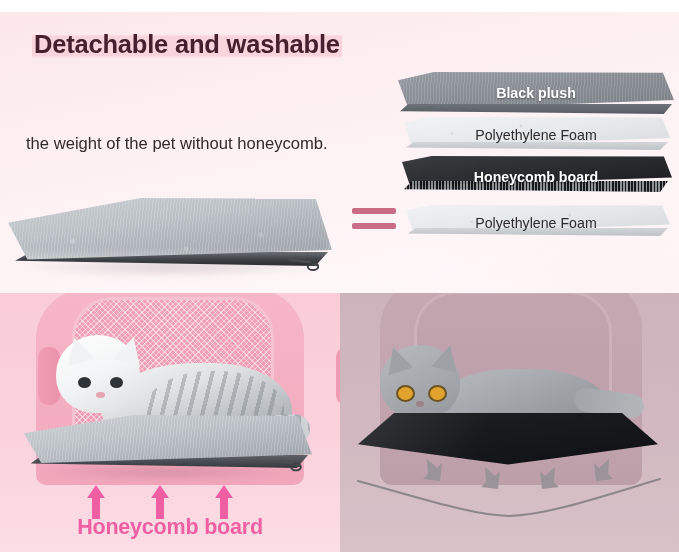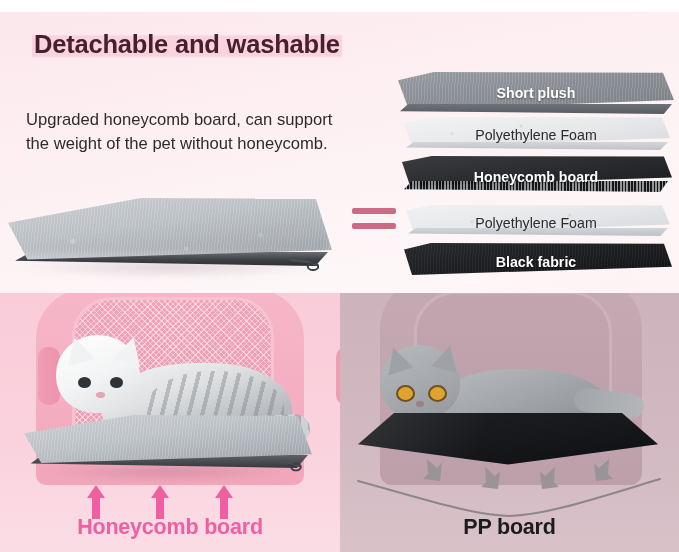--- a/index.html
+++ b/index.html
@@ -329,21 +329,21 @@
 
 <div class="page">
 
   <div class="top-panel">
 
     <div class="headline">
       <span class="hl">Detachable and washable</span><br>
     </div>
 
     <div class="subhead">
-      <span>Upgraded honeycomb board, can support</span><br>
+      <br>
       <span>the weight of the pet without honeycomb.</span>
     </div>
 
     <div class="mat-wrap">
       <div class="mat-shadow"></div>
       <div class="mat-side"></div>
       <div class="mat-top"></div>
       <div class="mat-fuzz"></div>
       <svg class="zip" viewBox="0 0 30 17">
         <path d="M2 4 L20 6 L27 9" stroke="#4a4d51" stroke-width="2.4" fill="none" stroke-linecap="round"></path>
@@ -354,45 +354,41 @@
     <div class="equals">
       <i></i>
       <i></i>
     </div>
 
     <div class="stack">
 
       <div class="layer l1">
         <div class="face"></div>
         <div class="edge"></div>
-        <span class="lbl">Short plush</span>
+        <span class="lbl">Black plush</span>
       </div>
 
       <div class="layer l2">
         <div class="face"></div>
         <div class="edge"></div>
         <span class="lbl">Polyethylene Foam</span>
       </div>
 
       <div class="layer l3">
         <div class="face"></div>
         <div class="flute"></div>
         <span class="lbl">Honeycomb board</span>
       </div>
 
       <div class="layer l4">
         <div class="face"></div>
         <div class="edge"></div>
         <span class="lbl">Polyethylene Foam</span>
       </div>
 
-      <div class="layer l5">
-        <div class="face"></div>
-        <span class="lbl">Black fabric</span>
-      </div>
 
     </div>
   </div>
 
   <div class="bottom-panel">
 
     <div class="half half-left">
 
       <div class="carrier-l">
         <div class="body"></div>
@@ -477,18 +473,17 @@
           <path d="M9 0 L19 9 L24 4 L22 22 L5 20 L10 15 Z" fill="#9a9398"></path>
         </svg>
         <svg class="arrow-dn" style="left:172px;top:2px" viewBox="0 0 26 30">
           <path d="M17 0 L7 9 L2 4 L4 22 L21 20 L16 15 Z" fill="#9a9398"></path>
         </svg>
         <svg class="arrow-dn" style="left:226px;top:-6px" viewBox="0 0 26 30">
           <path d="M17 0 L7 9 L2 4 L4 22 L21 20 L16 15 Z" fill="#9a9398"></path>
         </svg>
       </div>
 
-      <div class="label-pp" style="left:0;width:339px">PP board</div>
     </div>
 
   </div>
 
 </div>
 
 </body></html>

